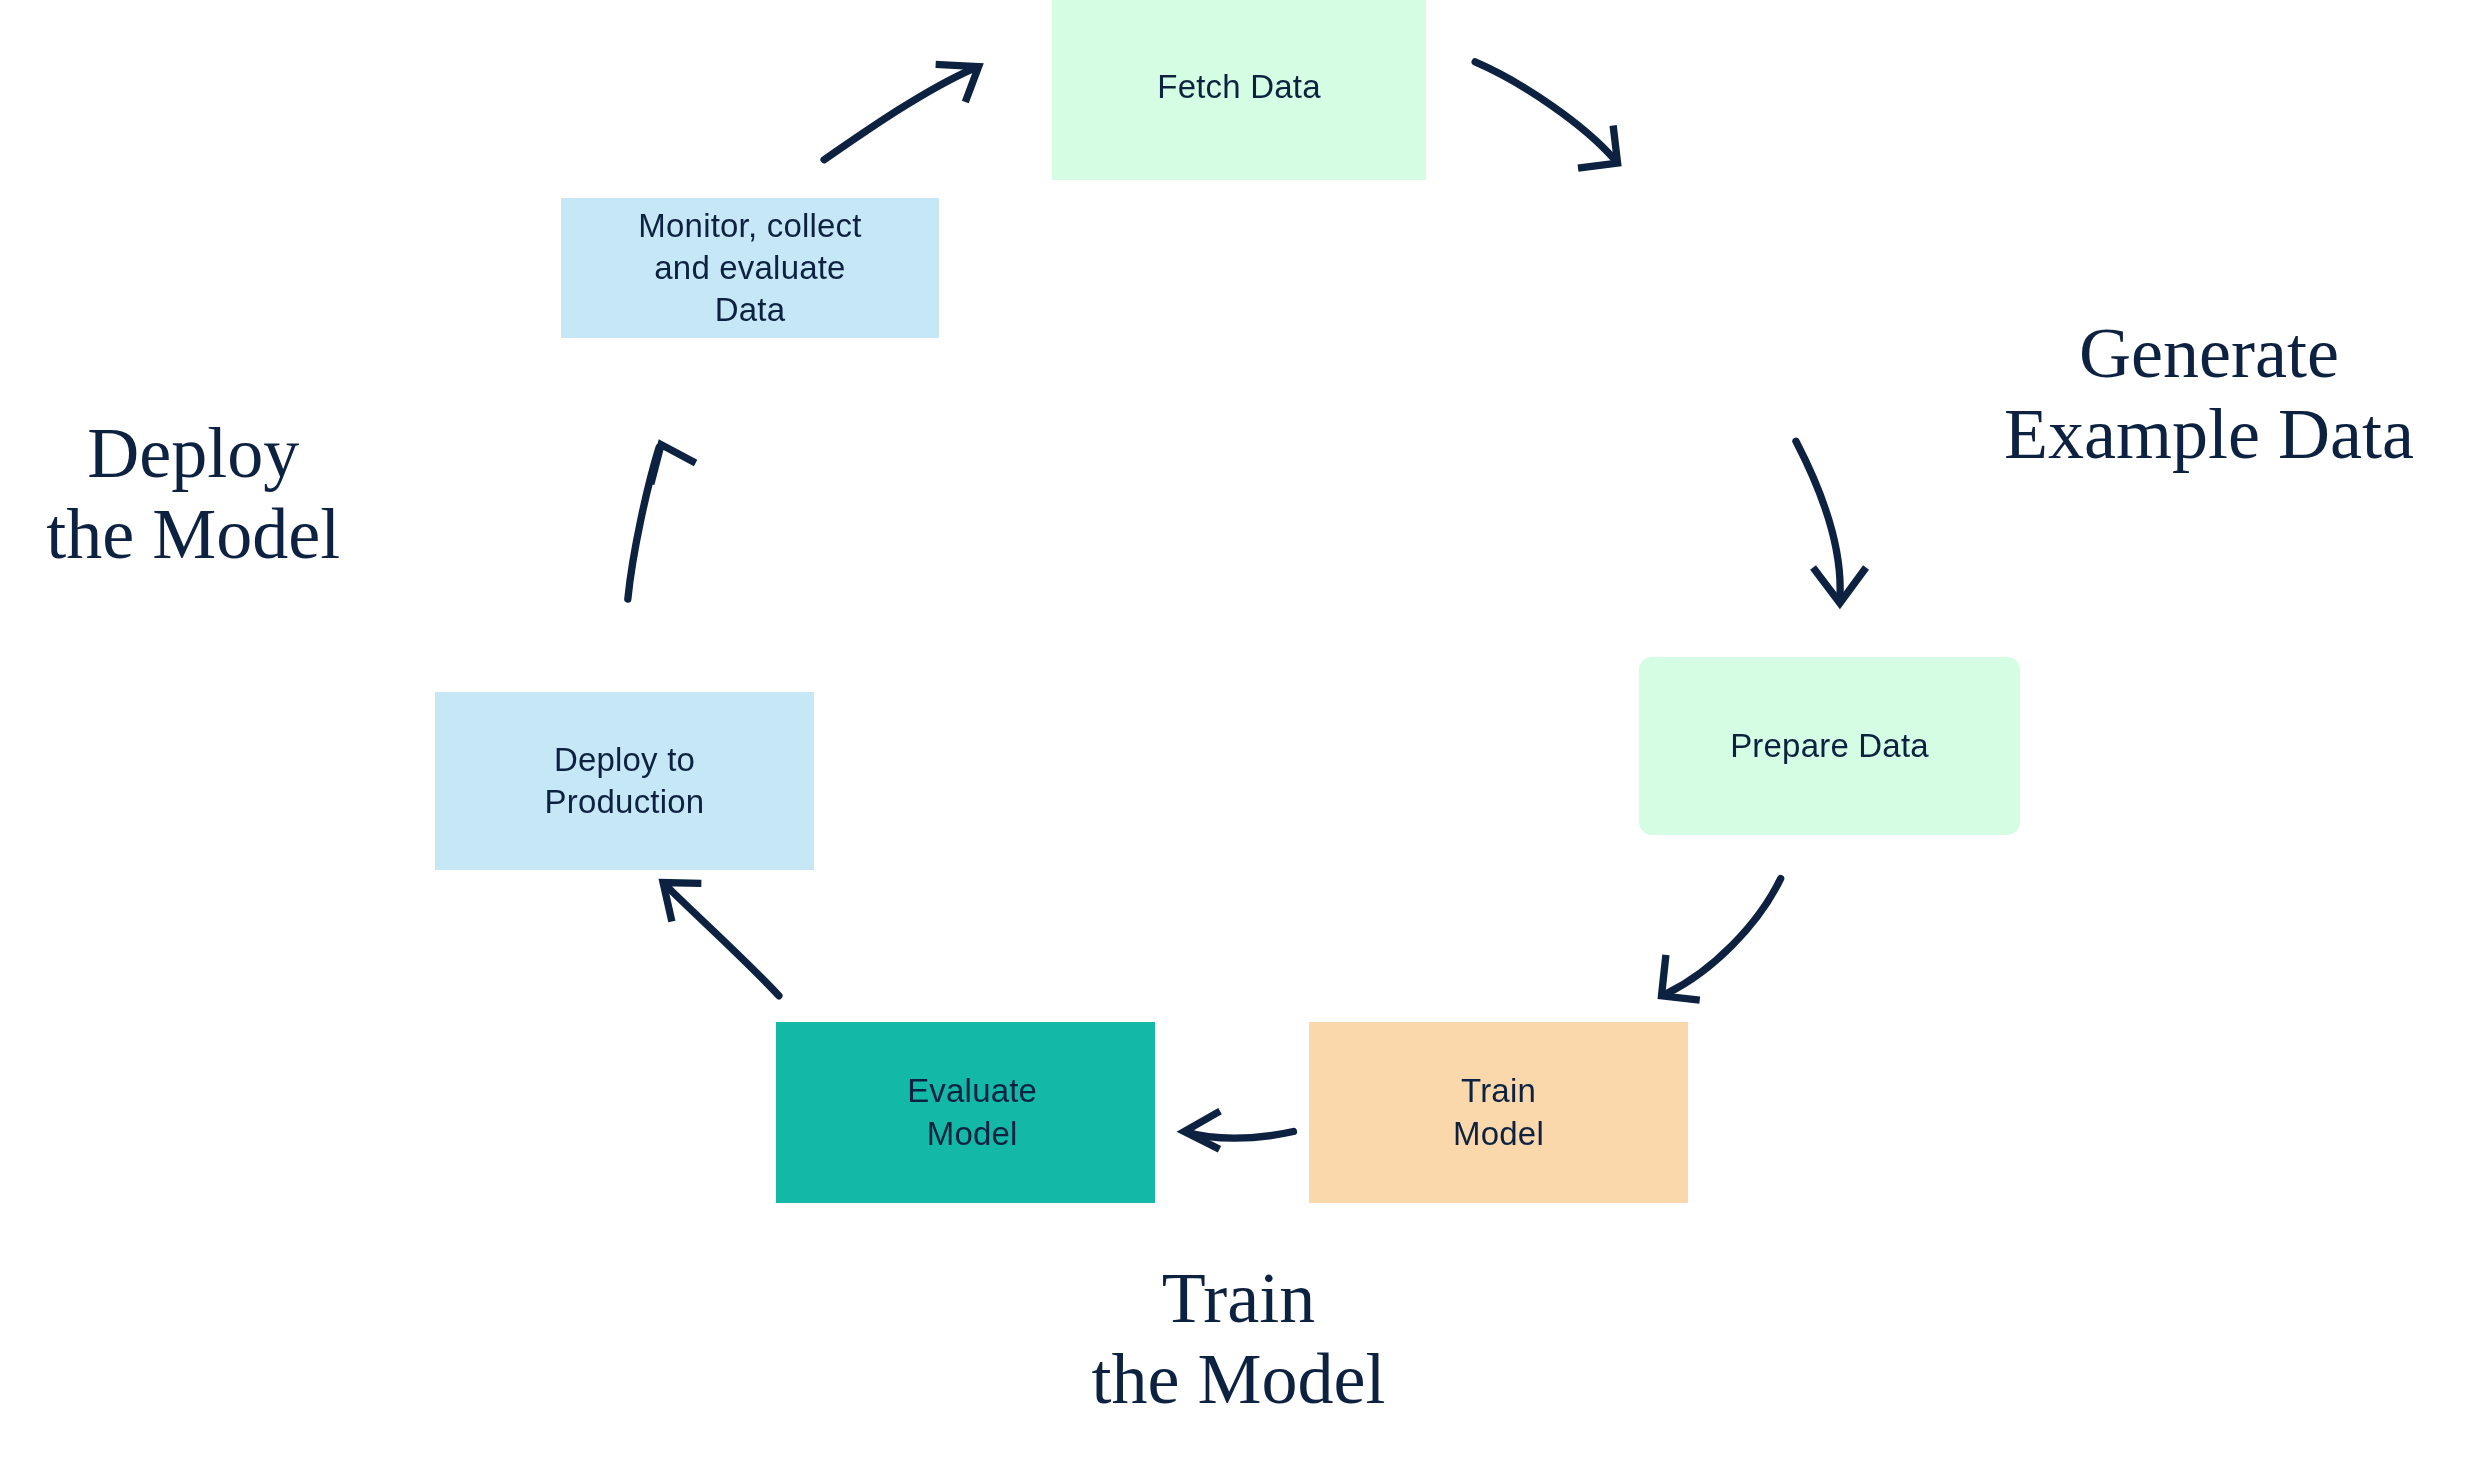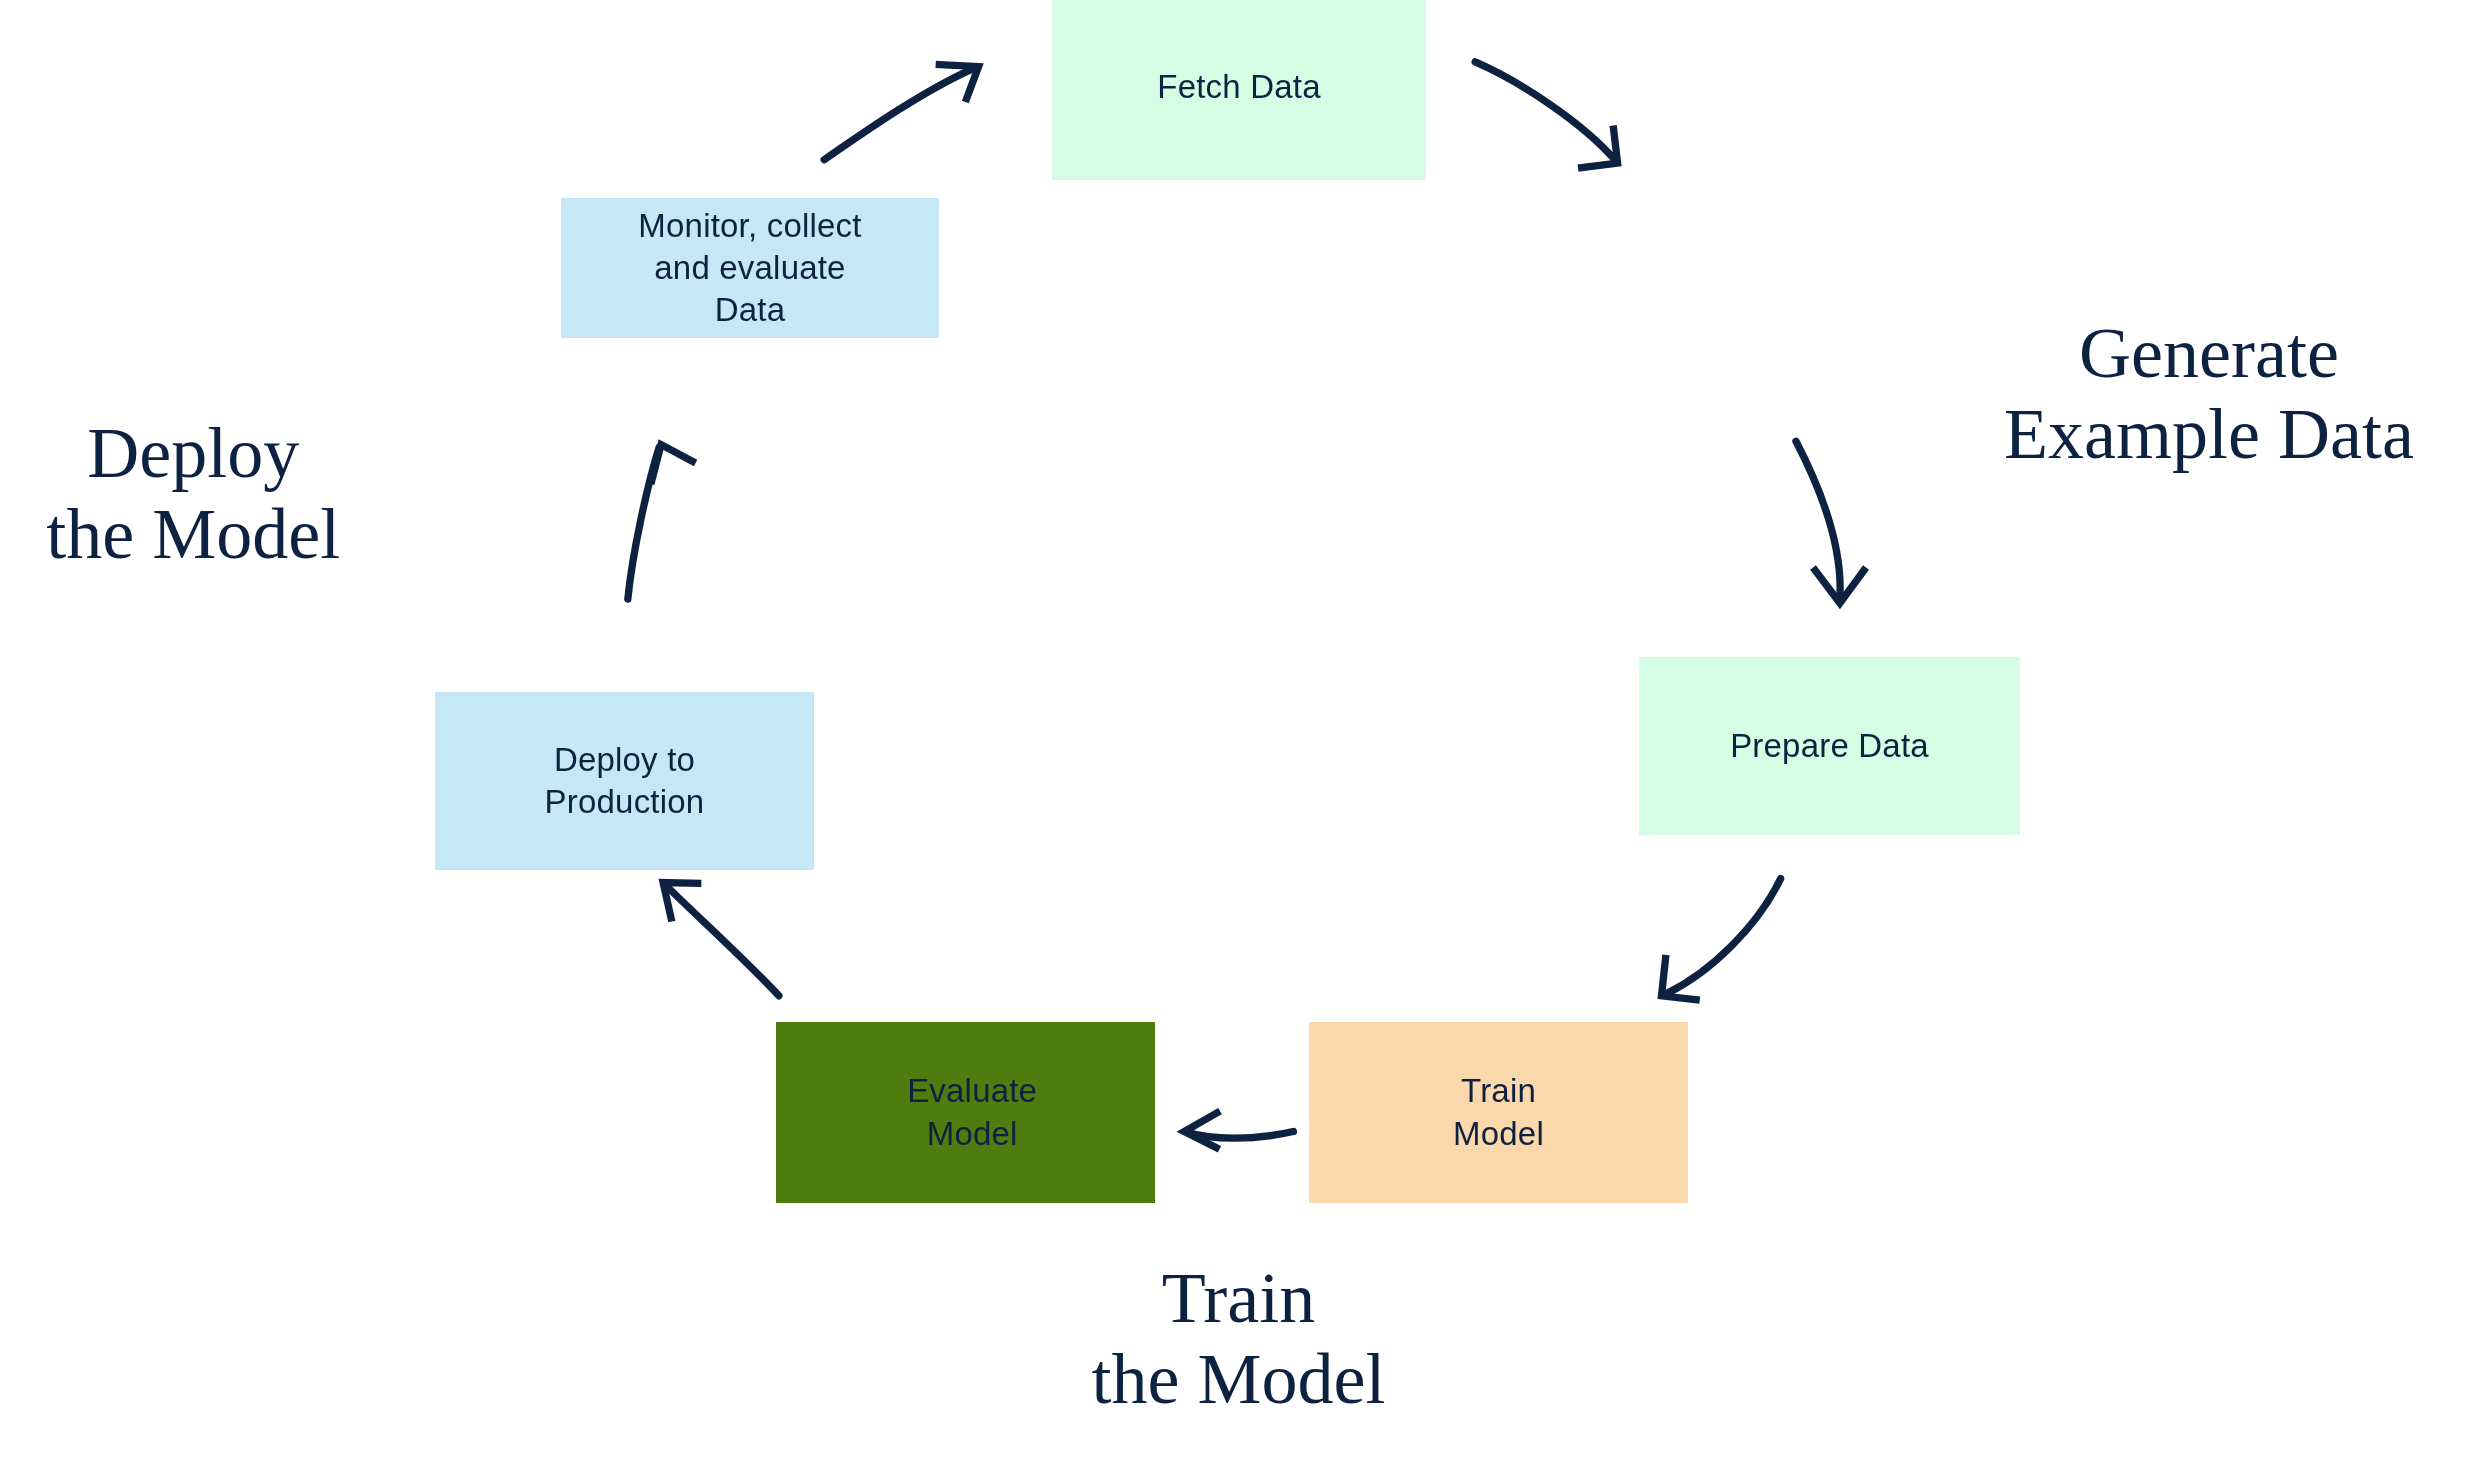--- a/index.html
+++ b/index.html
@@ -30,21 +30,21 @@
     letter-spacing: 0.2px;
     box-sizing: border-box;
     padding: 2.7px 6.7px;
     white-space: pre-line;
   }
   .node-label { display: block; }
 
   
   #node-fetch-data       { left: 1052px; top: -5.3px;   width: 374px;  height: 185px; }
   #node-clean-data       { left: 1519px; top: 208px;  width: 381px;  height: 180px; }
-  #node-prepare-data     { left: 1639px; top: 657px;  width: 381px;  height: 178px; }
+  #node-prepare-data     { left: 1639px; top: 657px;  width: 381px;  height: 178px; border-radius: 13px; }
   #node-train-model      { left: 1309px; top: 1022px; width: 379px;  height: 181px; }
   #node-evaluate-model   { left: 776px; top: 1022px; width: 379px;  height: 181px; }
   #node-deploy-production{ left: 435px;  top: 692px;  width: 379px;  height: 178px; }
   #node-monitor-data     { left: 561px;  top: 198px;  width: 378px;  height: 140px; }
 
   .heading {
     position: absolute;
     font-family: "Liberation Serif", serif;
     color: #0d2240;
     font-size: 72px;
@@ -129,21 +129,21 @@
 
   <div class="node" id="node-prepare-data" style="background:#d4fde4;">
     <span class="node-label">Prepare Data</span>
   </div>
 
   <div class="node" id="node-train-model" style="background:#fbd8ac;">
     <span class="node-label">Train
 Model</span>
   </div>
 
-  <div class="node" id="node-evaluate-model" style="background:#4d7c0f;padding-left:20px;">
+  <div class="node" id="node-evaluate-model" style="background:#14b8a6;padding-left:20px;">
     <span class="node-label">Evaluate
 Model</span>
   </div>
 
   <div class="node" id="node-deploy-production" style="background:#c6e7f5;">
     <span class="node-label">Deploy to
 Production</span>
   </div>
 
   <div class="node" id="node-monitor-data" style="background:#c6e7f5;">

